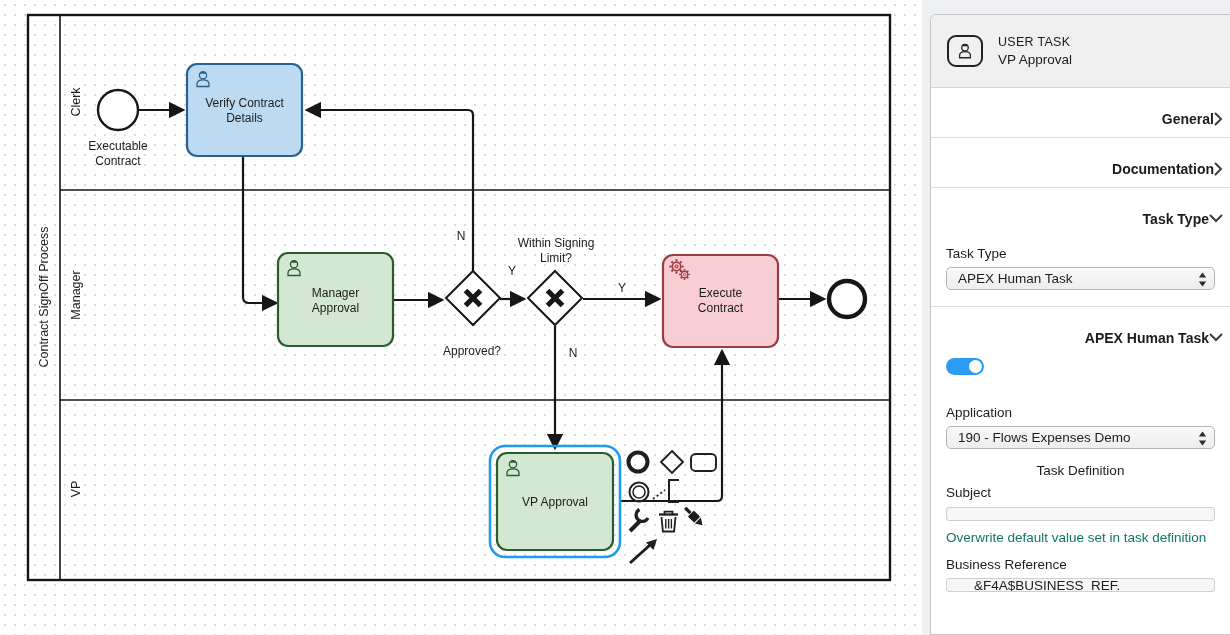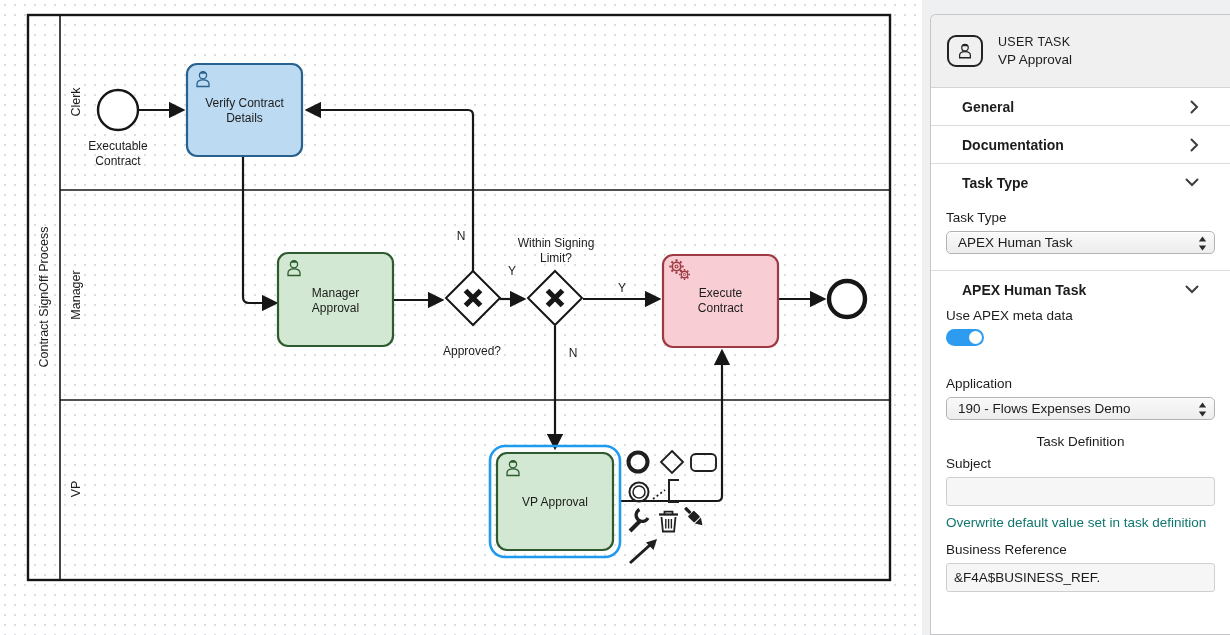--- a/index.html
+++ b/index.html
@@ -33,22 +33,22 @@
     display:flex;align-items:center;gap:15px;padding:0 16px;
   }
   .icon-box{
     width:32px;height:28px;flex:0 0 auto;border:2px solid #222;border-radius:9px;
     display:flex;align-items:center;justify-content:center;background:#f0f0f1;
   }
   .hdr-kind{font-weight:normal;font-size:12.5px;letter-spacing:.3px;}
   .hdr-title{font-size:13.5px;margin-top:3px;}
   .sec{border-bottom:1px solid #dcdcde;}
   .sec-head{
-    display:flex;justify-content:space-between;align-items:center;
-    height:37px;padding:0 31px;font-weight:bold;font-size:14px;cursor:pointer;
+    display:flex;justify-content:flex-end;align-items:center;
+    height:37px;padding:0 7px;font-weight:bold;font-size:14px;cursor:pointer;margin-top:12px;
   }
   .sec-body{padding:0 15px 16px 15px;}
   .fld-label{margin:9px 0 6px 0;font-size:13.5px;}
   .select{
     position:relative;height:23px;box-sizing:border-box;
     border:1px solid #b3b3b6;border-radius:5px;
     background:linear-gradient(#f9f9f9,#ededee);
     box-shadow:inset 0 1px 0 #ffffff;
     display:flex;align-items:center;padding:0 26px 0 11px;
     font-size:13.5px;white-space:nowrap;cursor:default;
@@ -56,24 +56,24 @@
   .sel-arrows{position:absolute;right:7px;top:4px;}
   .toggle{
     width:38px;height:17px;border-radius:9px;background:#2c9bf0;
     position:relative;margin:2px 0 4px 0;cursor:pointer;
   }
   .toggle .knob{
     position:absolute;right:2px;top:2px;width:13px;height:13px;
     border-radius:50%;background:#ffffff;
   }
   .text-input{
-    box-sizing:border-box;width:100%;height:29px;
+    box-sizing:border-box;width:100%;height:14px;
     border:1px solid #cfcfd1;border-radius:3px;background:#f6f6f7;
     font-family:"Liberation Sans",sans-serif;font-size:13.5px;color:#1c1c1c;
-    padding:0 7px;outline:none;
+    padding:0 27px;outline:none;
   }
   .helper{margin-top:8px;font-size:13.5px;color:#0f766e;line-height:1.38;}
   .chev{display:block;}
 </style>
 </head>
 <body>
 
 <div class="canvas">
 <svg width="922" height="635" viewBox="0 0 922 635">
   <defs>
@@ -264,21 +264,20 @@
   </div>
 
   <div class="sec" style="border-bottom:none;">
     <div class="sec-head">
       <span>APEX Human Task</span>
       <svg class="chev" width="14" height="9" viewBox="0 0 14 9">
         <path d="M1.5 1.5 L7 7 L12.5 1.5" stroke="#3d3d3f" stroke-width="2" fill="none" stroke-linecap="round"></path>
       </svg>
     </div>
     <div class="sec-body">
-      <div class="fld-label" style="margin-top:0;">Use APEX meta data</div>
       <div class="toggle">
         <div class="knob"></div>
       </div>
 
       <div class="fld-label" style="margin-top:30px;">Application</div>
       <div class="select">
         <span>190 - Flows Expenses Demo</span>
         <span class="sel-arrows">
           <svg width="9" height="15" viewBox="0 0 9 15">
               <path d="M4.5 0.5 L8.2 5.4 H0.8 z" fill="#2c2c2e"></path>

